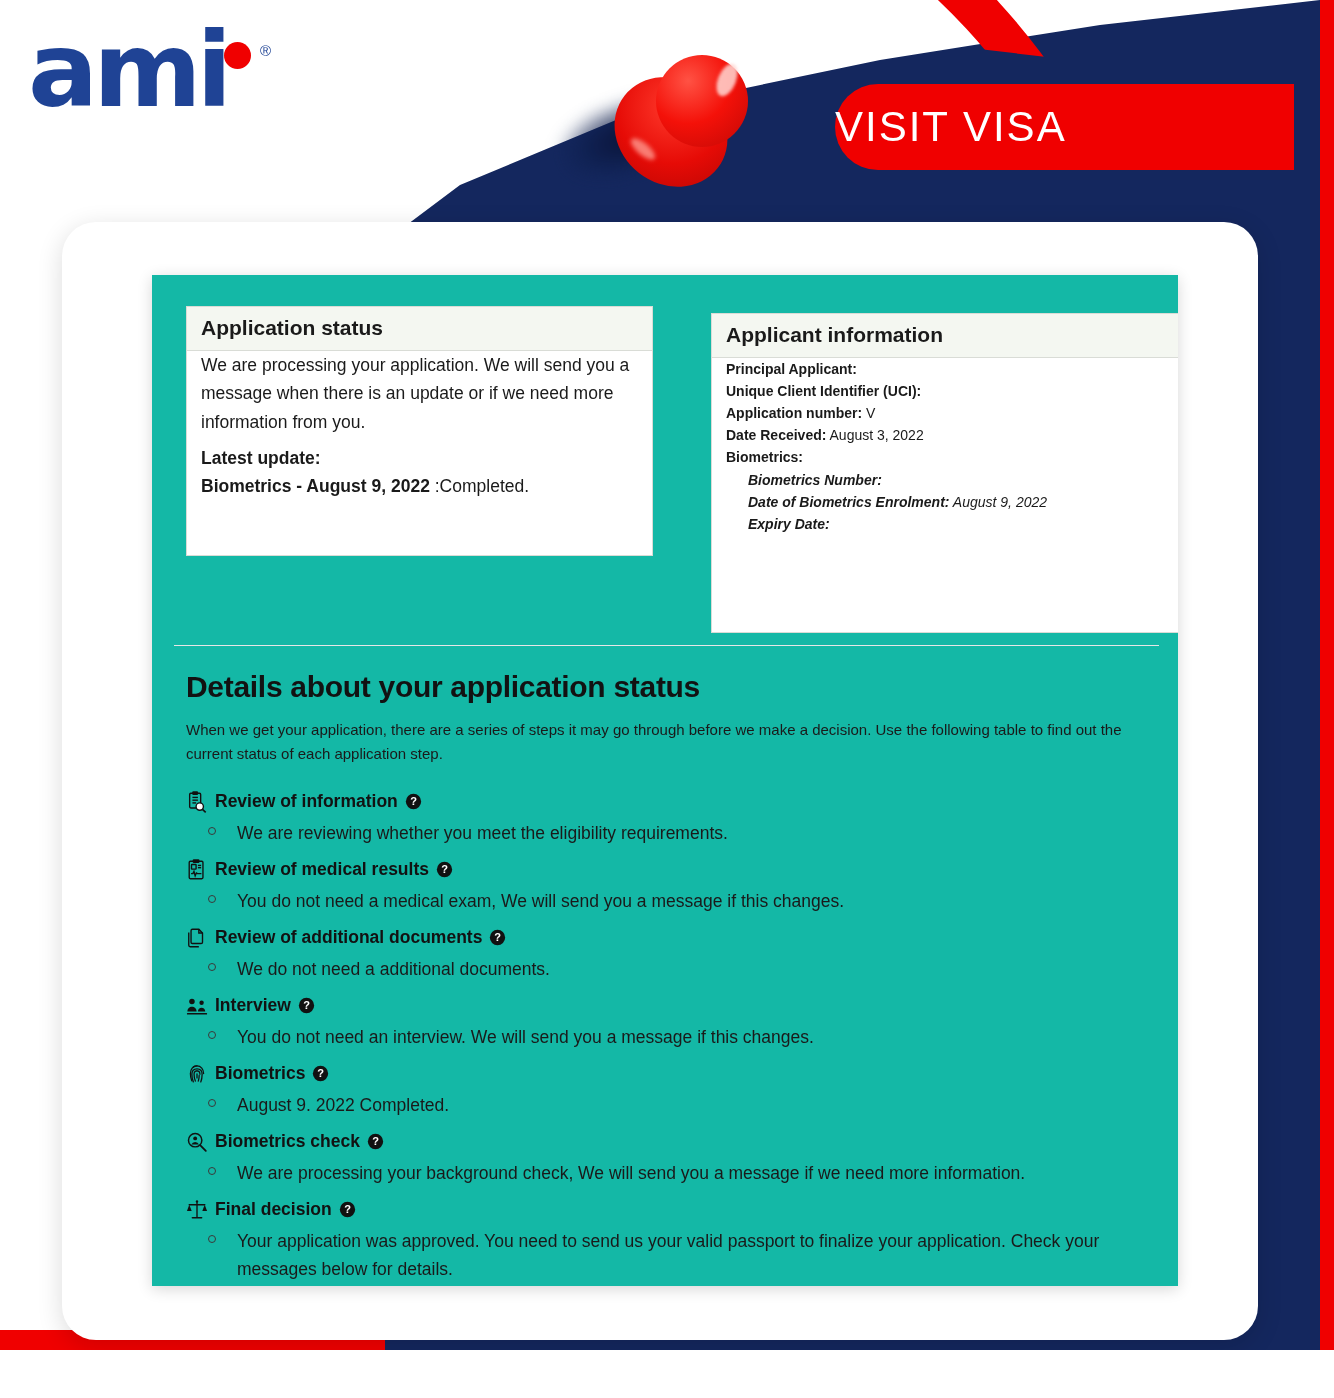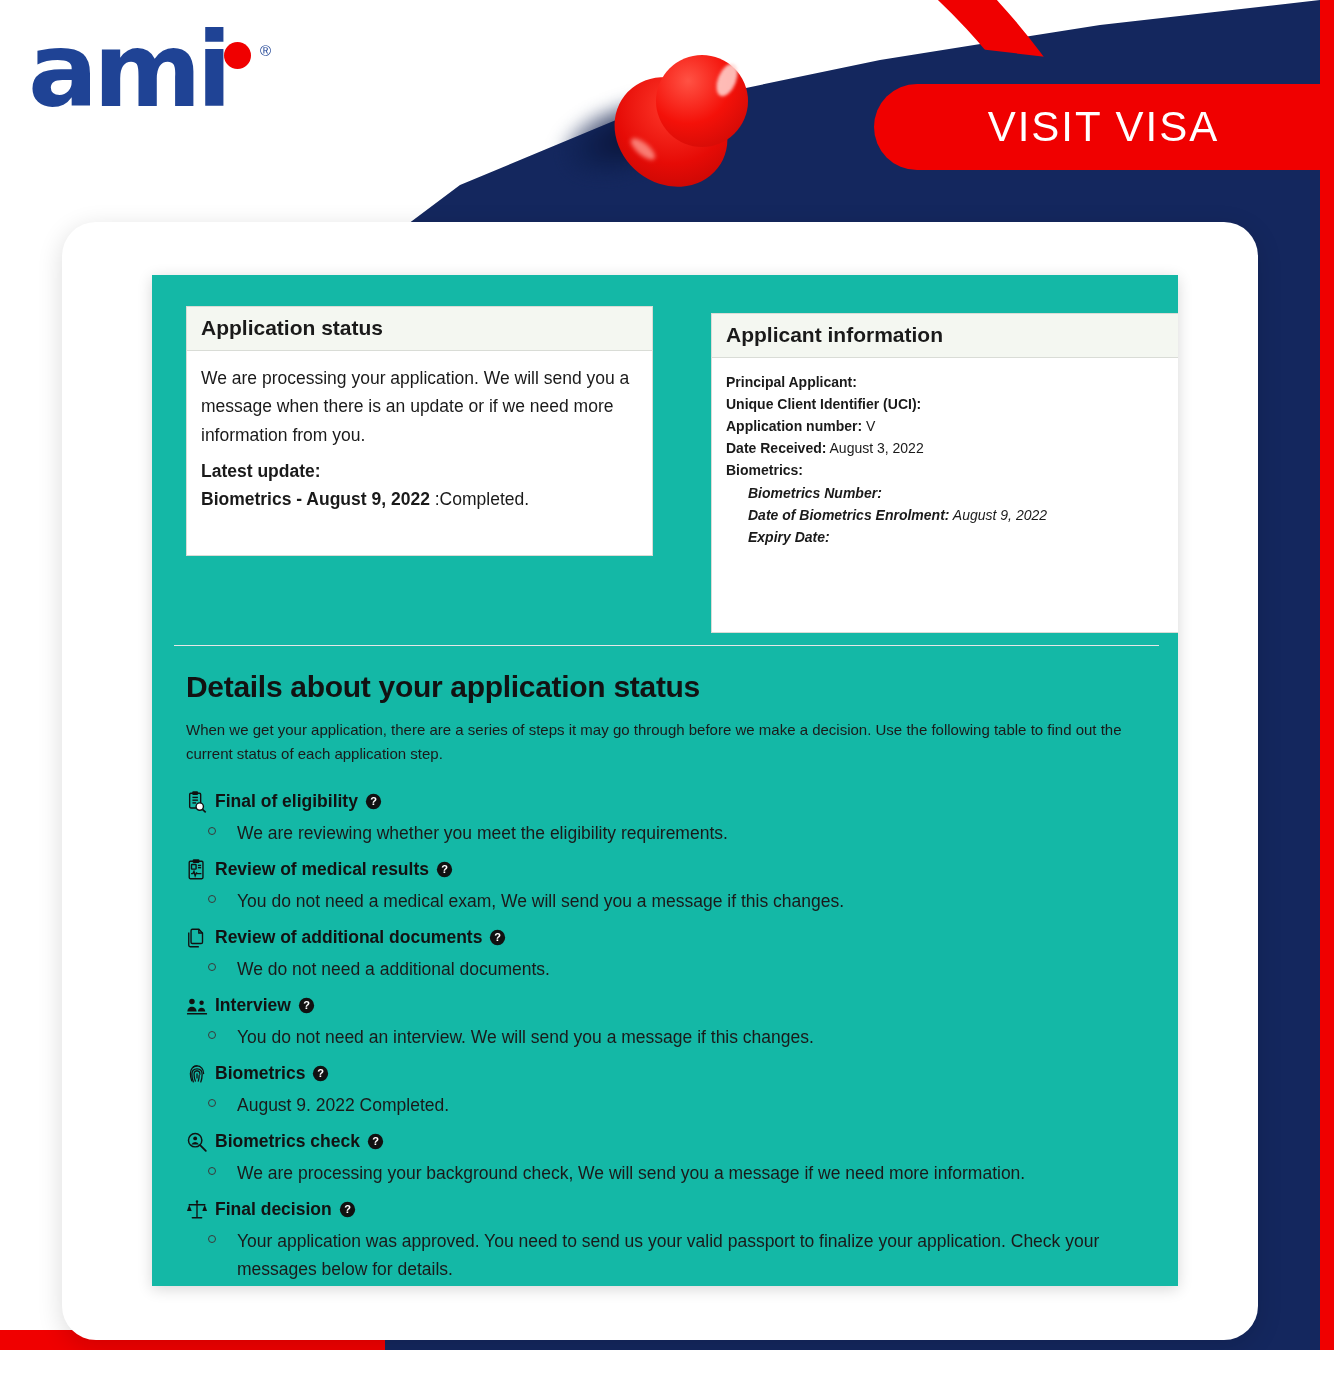--- a/index.html
+++ b/index.html
@@ -53,28 +53,28 @@
     left: -260px; top: -230px;
     width: 1420px; height: 1270px;
     border: 42px solid #f00000;
     border-radius: 50%;
     clip-path: polygon(0 0, 1420px 0, 1420px 300px, 640px 210px, 250px 430px, 60px 820px, 0 1100px);
   }
 
   
   .visa-band {
     position: absolute;
-    left: 874px; top: 84px;
+    left: 835px; top: 84px;
     width: 459px; height: 86px;
     background: #f00000;
     border-top-left-radius: 43px;
     border-bottom-left-radius: 43px;
     display: flex;
     align-items: center;
-    justify-content: center;
+    justify-content: flex-start;
   }
   .visa-band-label {
     color: #ffffff;
     font-size: 42px;
     letter-spacing: 2px;
     font-weight: 400;
     font-family: "Liberation Sans", sans-serif;
   }
 
   
@@ -180,21 +180,21 @@
     background: #f4f7f1;
     border-bottom: 1px solid #d9dcd6;
     padding: 9px 14px 10px 14px;
   }
   .panel-head-title {
     font-size: 21px;
     font-weight: 600;
     color: #1a1a1a;
     font-family: "Liberation Sans", sans-serif;
   }
-  .panel-body { padding: 13px 14px 14px 14px; }
+  .panel-body { padding: 0 14px 14px 14px; }
 
   .status-para {
     font-size: 17.5px;
     line-height: 1.62;
     color: #1a1a1a;
   }
   .status-latest {
     margin-top: 8px;
     font-size: 17.5px;
     line-height: 1.6;
@@ -363,21 +363,21 @@
             <div class="step-head">
               <span class="step-icon"><svg viewBox="0 0 24 24" width="22" height="22" fill="none" stroke="#111" stroke-width="1.5">
                   <rect x="4" y="2.5" width="12" height="16" rx="1.2"></rect>
                   <rect x="7.5" y="1" width="5" height="2.6" rx="0.6" fill="#111"></rect>
                   <line x1="7" y1="7" x2="13" y2="7"></line>
                   <line x1="7" y1="10" x2="13" y2="10"></line>
                   <line x1="7" y1="13" x2="11" y2="13"></line>
                   <circle cx="15" cy="17" r="4" fill="#fff"></circle>
                   <line x1="18" y1="20" x2="21.5" y2="23.2" stroke-width="1.8"></line>
                 </svg></span>
-              <span class="step-label">Final of eligibility</span>
+              <span class="step-label">Review of information</span>
               <span class="help-icon"><svg viewBox="0 0 20 20" width="17" height="17">
                   <circle cx="10" cy="10" r="9" fill="#111"></circle>
                   <text x="10" y="14.6" font-size="13" font-weight="700" fill="#fff" text-anchor="middle" font-family="Liberation Sans, sans-serif">?</text>
                 </svg></span>
             </div>
             <div class="step-desc">
               <span class="bullet"></span>
               <span class="step-desc-text">We are reviewing whether you meet the eligibility requirements.</span>
             </div>
           </div>

